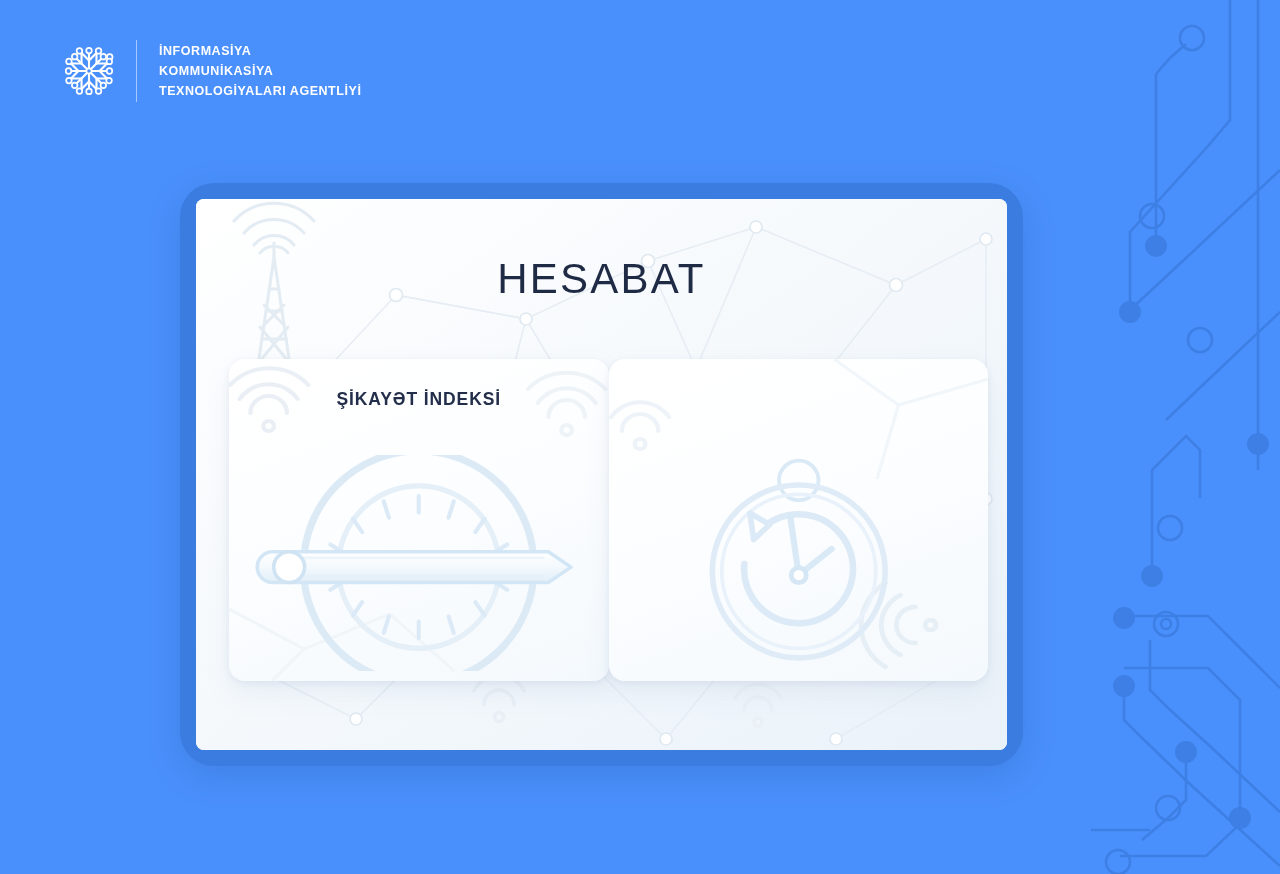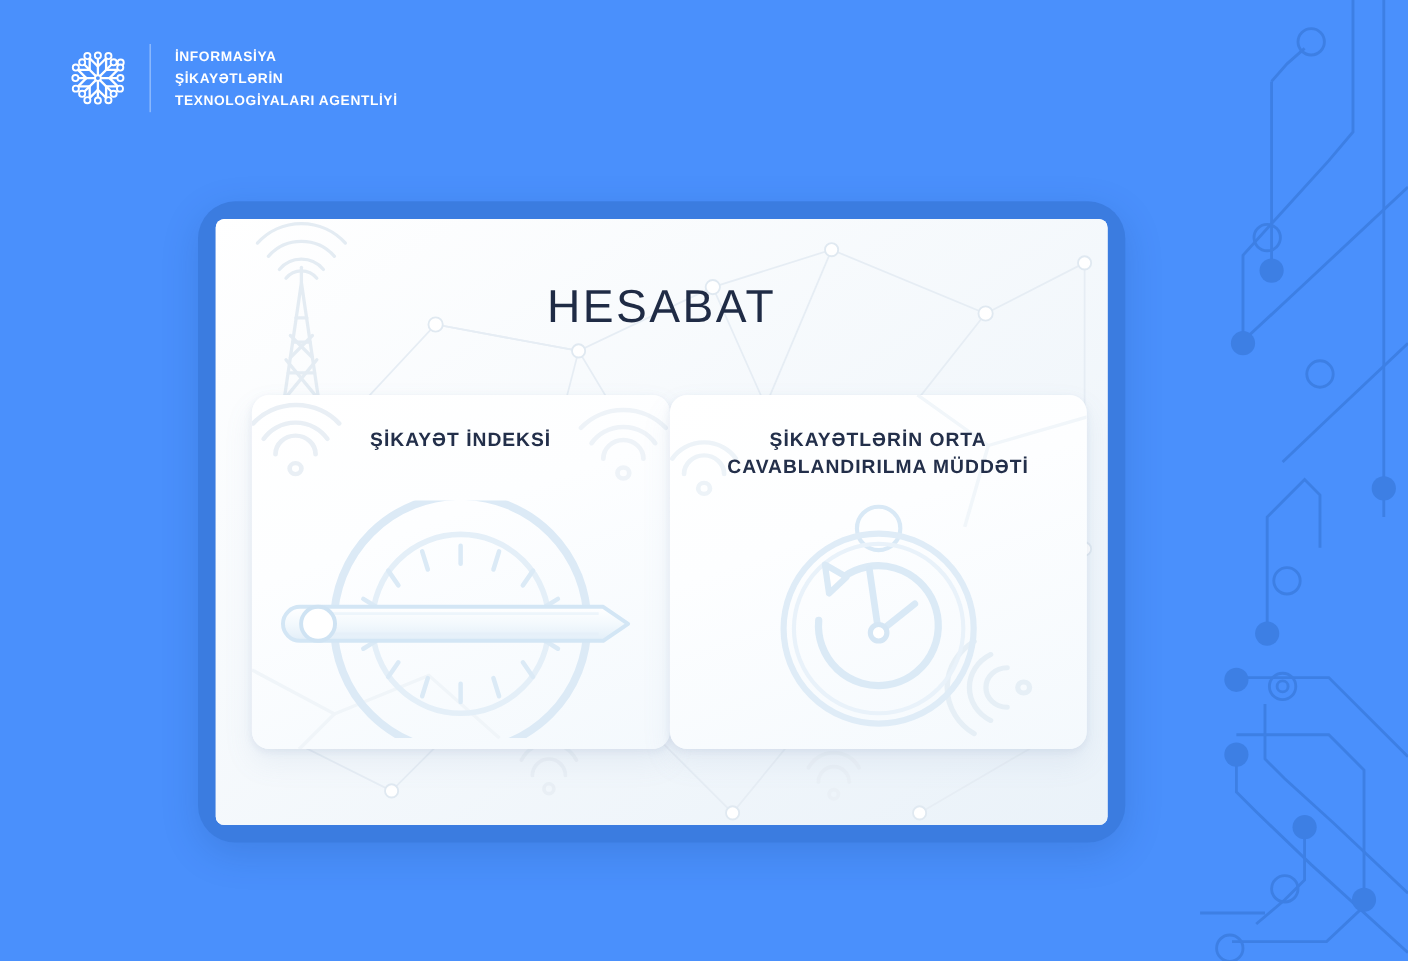--- a/index.html
+++ b/index.html
@@ -232,21 +232,21 @@
         <circle cx="19.6" cy="35.5" r="4.2"></circle>
         <circle cx="28.3" cy="28.3" r="4.2"></circle>
         <circle cx="50" cy="50" r="4"></circle>
       </g>
     </svg>
 
     <div id="brand-divider"></div>
 
     <div id="brand-text">
       <span>İNFORMASİYA</span>
-      <span>ŞİKAYƏTLƏRİN</span>
+      <span>KOMMUNİKASİYA</span>
       <span>TEXNOLOGİYALARI AGENTLİYİ</span>
     </div>
   </div>
 
   <div id="frame">
     <div id="panel">
 
       <svg id="panel-bg" viewBox="0 0 811 551" preserveAspectRatio="none">
         <defs>
           <linearGradient id="pg" x1="0" y1="0" x2="1" y2="1">
@@ -420,24 +420,20 @@
               <path d="M272 296 A34 34 0 0 1 272 236"></path>
               <path d="M258 308 A50 50 0 0 1 258 224"></path>
               <circle cx="300" cy="266" r="5"></circle>
             </g>
             <g stroke="#f1f6fa" stroke-width="3" fill="none">
               <path d="M210 0 L270 46 L354 20"></path>
               <path d="M270 46 L250 120"></path>
             </g>
           </svg>
 
-          <div class="metric-title">
-            <div>ŞİKAYƏTLƏRİN ORTA</div>
-            <div>CAVABLANDIRILMA MÜDDƏTİ</div>
-          </div>
 
           <div class="metric-art">
             <svg viewBox="0 0 260 230">
 
               <circle cx="130" cy="27" r="21" fill="#fdfeff" stroke="#d9e9f6" stroke-width="4"></circle>
 
               <circle cx="130" cy="124" r="92" fill="none" stroke="#dfecf7" stroke-width="6"></circle>
               <circle cx="130" cy="124" r="82" fill="none" stroke="#e9f2fa" stroke-width="4"></circle>
 
               <path d="M72 116 A58 58 0 1 0 96 74" fill="none" stroke="#dbeaf6" stroke-width="7" stroke-linecap="round"></path>

